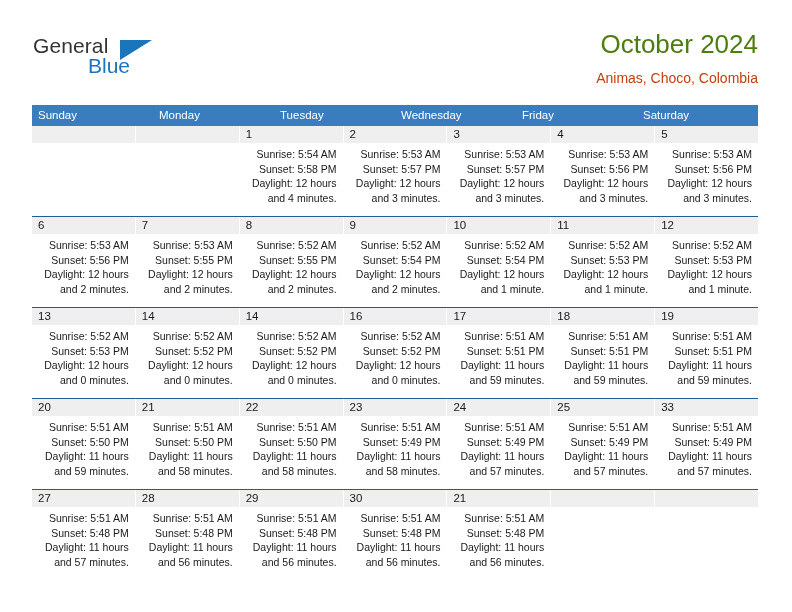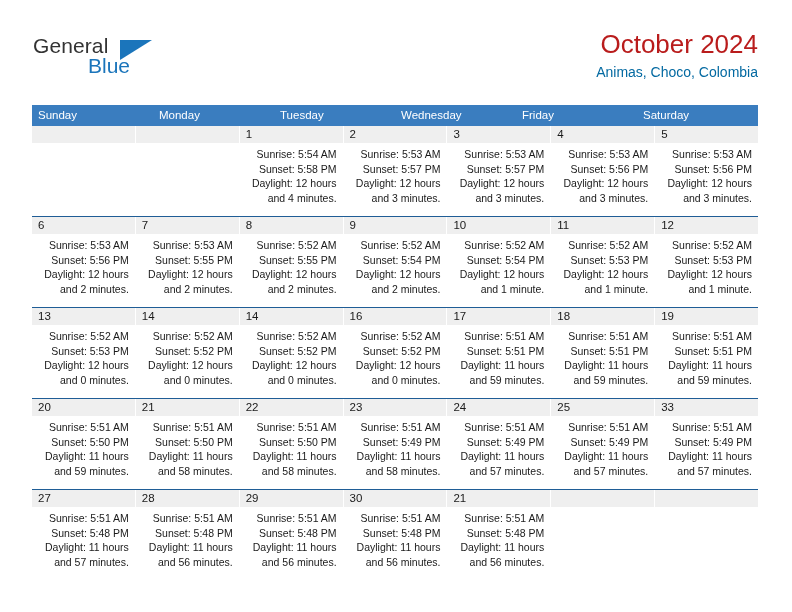--- a/index.html
+++ b/index.html
@@ -64,29 +64,29 @@
   }
 
   .title-block {
     position: absolute;
     right: 0;
     top: 0;
     text-align: right;
   }
   .cal-title {
     font-size: 26px;
-    color: #b91c1c;
+    color: #4d7c0f;
     line-height: 32px;
     white-space: nowrap;
   }
   .cal-subtitle {
     font-size: 14px;
-    color: #0369a1;
+    color: #c2410c;
     line-height: 20px;
-    margin-top: 2px;
+    margin-top: 8px;
     white-space: nowrap;
   }
 
   
   .calendar {
     position: absolute;
     left: 32px;
     top: 105px;
     width: 726px;
   }

